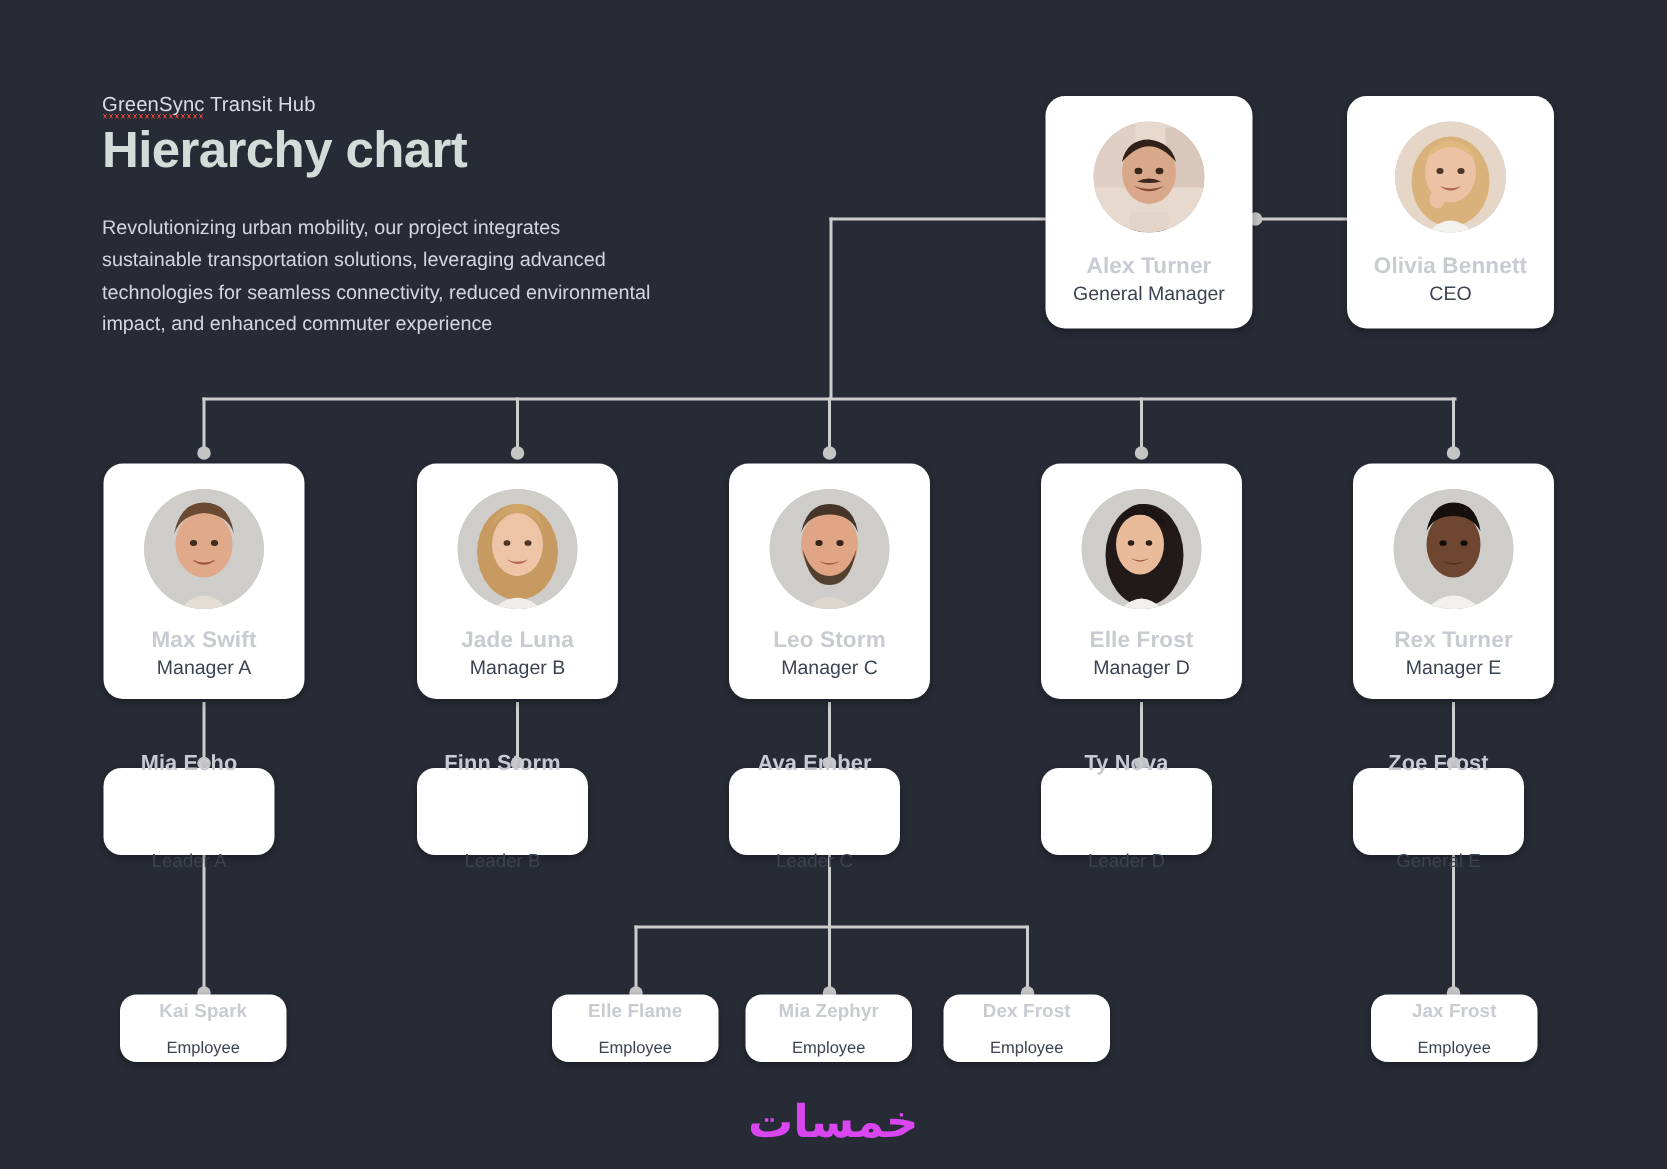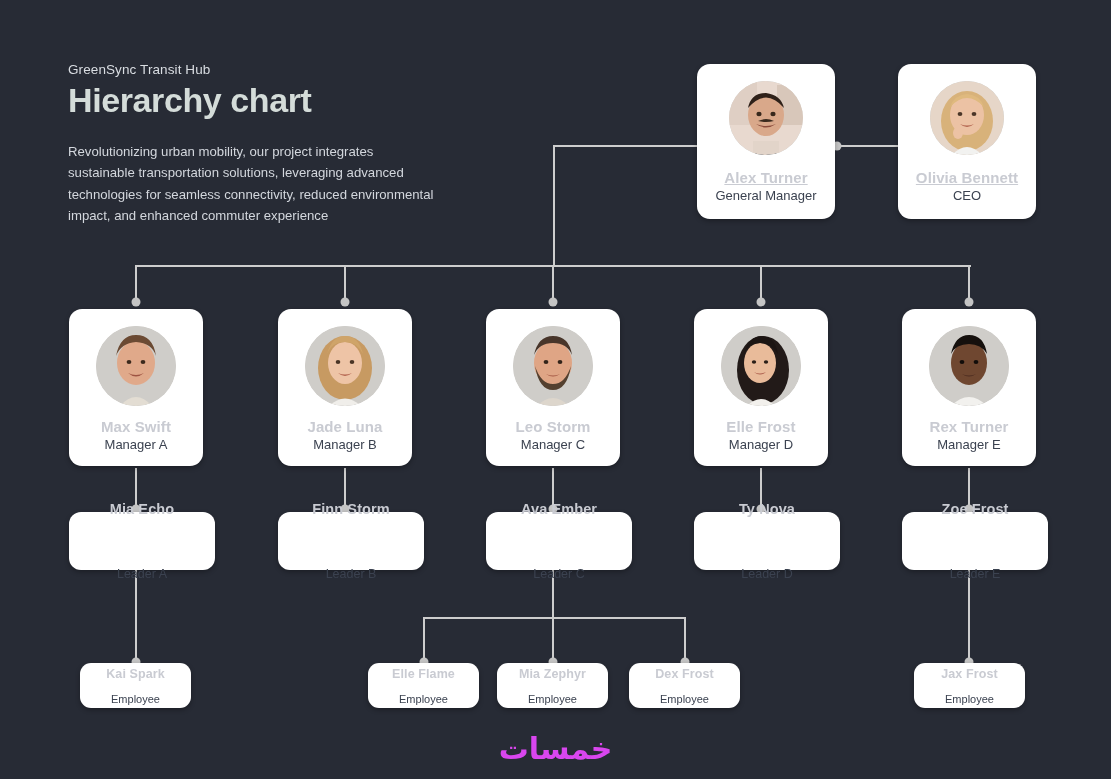--- a/index.html
+++ b/index.html
@@ -55,32 +55,32 @@
   .card .avatar svg { display: block; width: 100%; height: 100%; }
   .nm {
     color: #c9cbd2; font-weight: bold; letter-spacing: .1px;
     white-space: nowrap; text-align: center;
   }
   .rl { color: #3b4250; white-space: nowrap; text-align: center; }
 
   
   .card.exec { width: 138px; height: 155px; padding-top: 17px; }
   .card.exec .avatar { width: 74px; height: 74px; }
-  .card.exec .nm { font-size: 15px; margin-top: 14px; text-decoration: underline; }
+  .card.exec .nm { font-size: 15px; margin-top: 14px; }
   .card.exec .rl { font-size: 13px; margin-top: 2px; }
 
   
   .card.mgr { width: 134px; height: 157px; padding-top: 17px; }
   .card.mgr .avatar { width: 80px; height: 80px; }
   .card.mgr .nm { font-size: 15px; margin-top: 12px; }
   .card.mgr .rl { font-size: 13px; margin-top: 2px; }
 
   
   .card.ldr {
-    width: 146px; height: 58px; justify-content: center; border-radius: 12px; gap: 48px;
+    width: 114px; height: 58px; justify-content: center; border-radius: 12px; gap: 48px;
   }
   .card.ldr .nm { font-size: 14.5px; }
   .card.ldr .rl { font-size: 12.5px; margin-top: 2px; }
 
   
   .card.emp {
     width: 111px; height: 45px; justify-content: center; border-radius: 11px;
   }
   .card.emp .nm { font-size: 12.5px; }
   .card.emp .rl { font-size: 11px; margin-top: 12px; }
@@ -330,21 +330,21 @@
   <div class="card ldr" style="left:486px; top:512px;">
     <div class="nm">Ava Ember</div>
     <div class="rl">Leader C</div>
   </div>
   <div class="card ldr" style="left:694px; top:512px;">
     <div class="nm">Ty Nova</div>
     <div class="rl">Leader D</div>
   </div>
   <div class="card ldr" style="left:902px; top:512px;">
     <div class="nm">Zoe Frost</div>
-    <div class="rl">Leader E</div>
+    <div class="rl">General E</div>
   </div>
 
   <div class="card emp" style="left:80px; top:663px;">
     <div class="nm">Kai Spark</div>
     <div class="rl">Employee</div>
   </div>
   <div class="card emp" style="left:368px; top:663px;">
     <div class="nm">Elle Flame</div>
     <div class="rl">Employee</div>
   </div>

